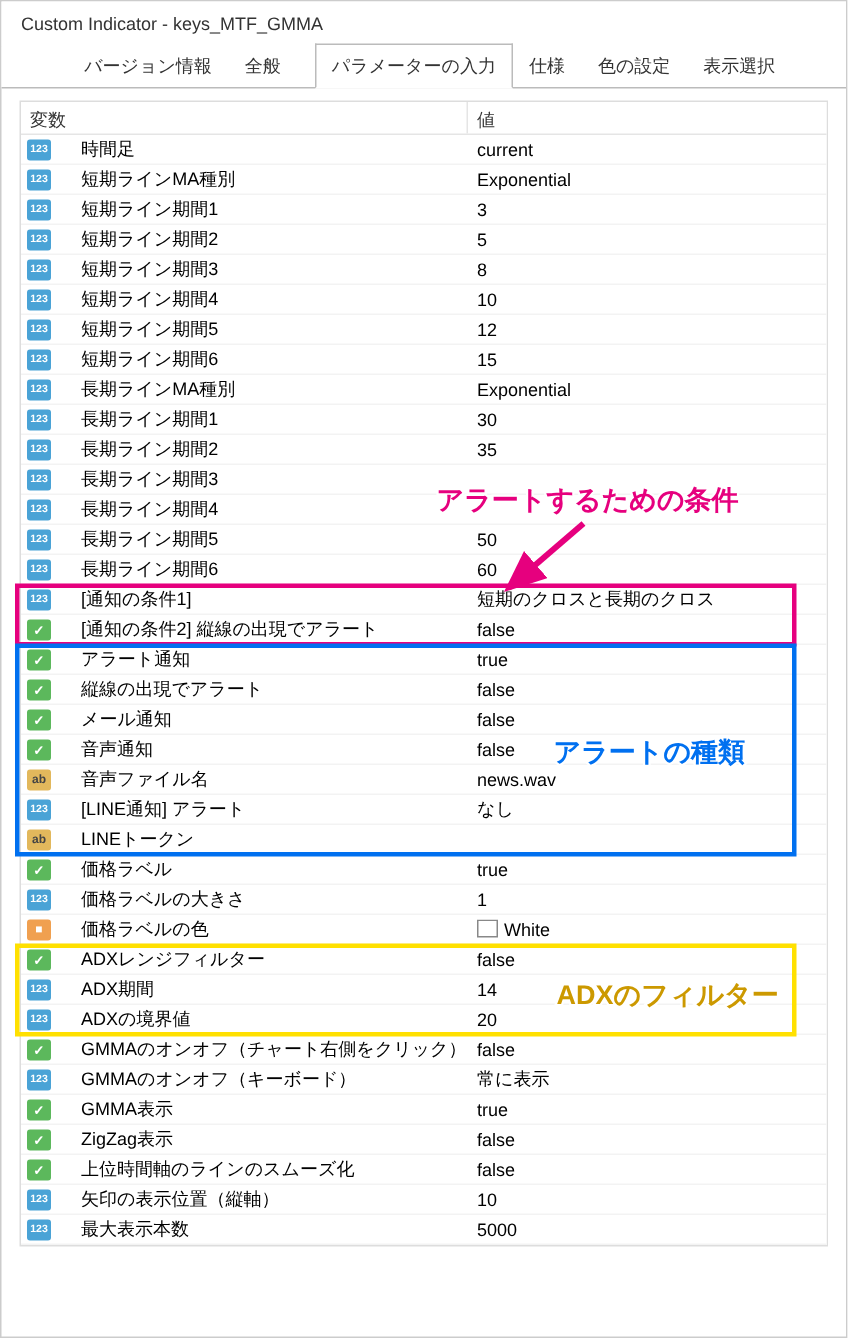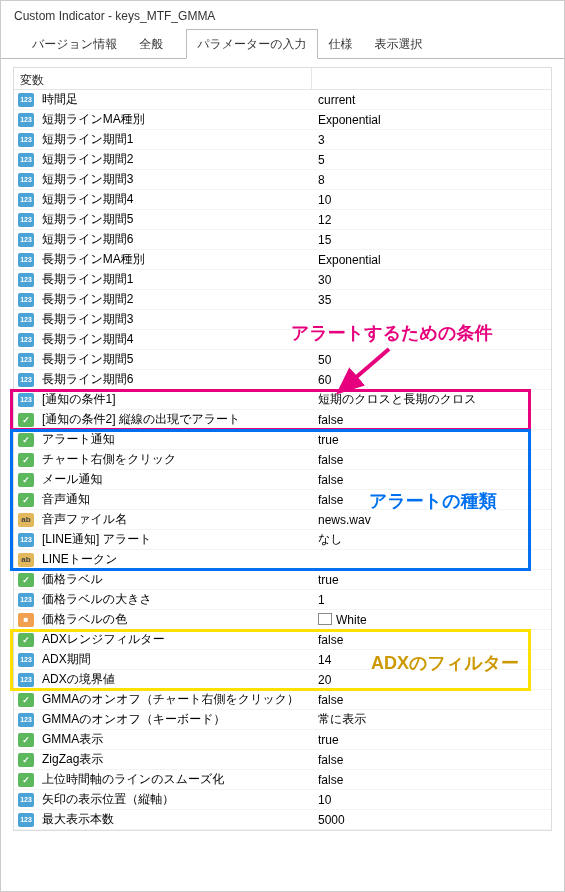--- a/index.html
+++ b/index.html
@@ -20,24 +20,25 @@
   .titlebar {
     height: 30px;
     line-height: 30px;
     padding-left: 13px;
     background: #fff;
     font-size: 12px;
     color: #333;
   }
   .tabs {
     display: flex;
-    padding-left: 20px;
+    padding-left: 8px;
     height: 28px;
     align-items: flex-end;
     background: #fff;
+    justify-content: center;
   }
   .tab {
     padding: 6px 10px 5px 10px;
     font-size: 12px;
     color: #333;
     cursor: pointer;
     border: 1px solid transparent;
   }
   .tab.active {
     border: 1px solid #bbb;
@@ -57,21 +58,20 @@
   }
   .grid {
     border: 1px solid #ddd;
     position: relative;
   }
   .grid-header {
     display: flex;
     background: #fff;
     border-bottom: 1px solid #e5e5e5;
     height: 22px;
-    flex-direction: column;
   }
   .grid-header .col {
     padding: 4px 6px;
     font-size: 12px;
     color: #333;
   }
   .col-var { width: 298px; border-right: 1px solid #e5e5e5; }
   .col-val { flex: 1; }
   .rows { position: relative; }
   .row {
@@ -79,21 +79,21 @@
     height: 20px;
     border-bottom: 1px solid #f3f3f3;
     align-items: center;
     background: #fff;
   }
   .row .cell-var {
     width: 298px;
     display: flex;
     align-items: center;
     padding-left: 4px;
-    gap: 8px;
+    gap: 20px;
     overflow: hidden;
     white-space: nowrap;
   }
   .row .cell-val {
     flex: 1;
     padding-left: 6px;
     display: flex;
     align-items: flex-start;
     gap: 4px;
     overflow: hidden;
@@ -156,20 +156,21 @@
 <body>
 
 <div class="window">
   <div class="titlebar">Custom Indicator - keys_MTF_GMMA</div>
 
   <div class="tabs" id="tabs">
       <div class="tab">バージョン情報</div>
       <div class="tab">全般</div>
       <div class="tab active">パラメーターの入力</div>
       <div class="tab">仕様</div>
+      <div class="tab">色の設定</div>
       <div class="tab">表示選択</div>
     </div>
   <div class="tabs-border"></div>
 
   <div class="content">
     <div class="grid">
       <div class="grid-header">
         <div class="col col-var">変数</div>
         <div class="col col-val">値</div>
       </div>
@@ -332,21 +333,21 @@
               <span class="icon bool"></span>
               <span>アラート通知</span>
             </div>
             <div class="cell-val">
               <span>true</span>
             </div>
           </div>
           <div class="row">
             <div class="cell-var">
               <span class="icon bool"></span>
-              <span>チャート右側をクリック</span>
+              <span>縦線の出現でアラート</span>
             </div>
             <div class="cell-val">
               <span>false</span>
             </div>
           </div>
           <div class="row">
             <div class="cell-var">
               <span class="icon bool"></span>
               <span>メール通知</span>
             </div>

